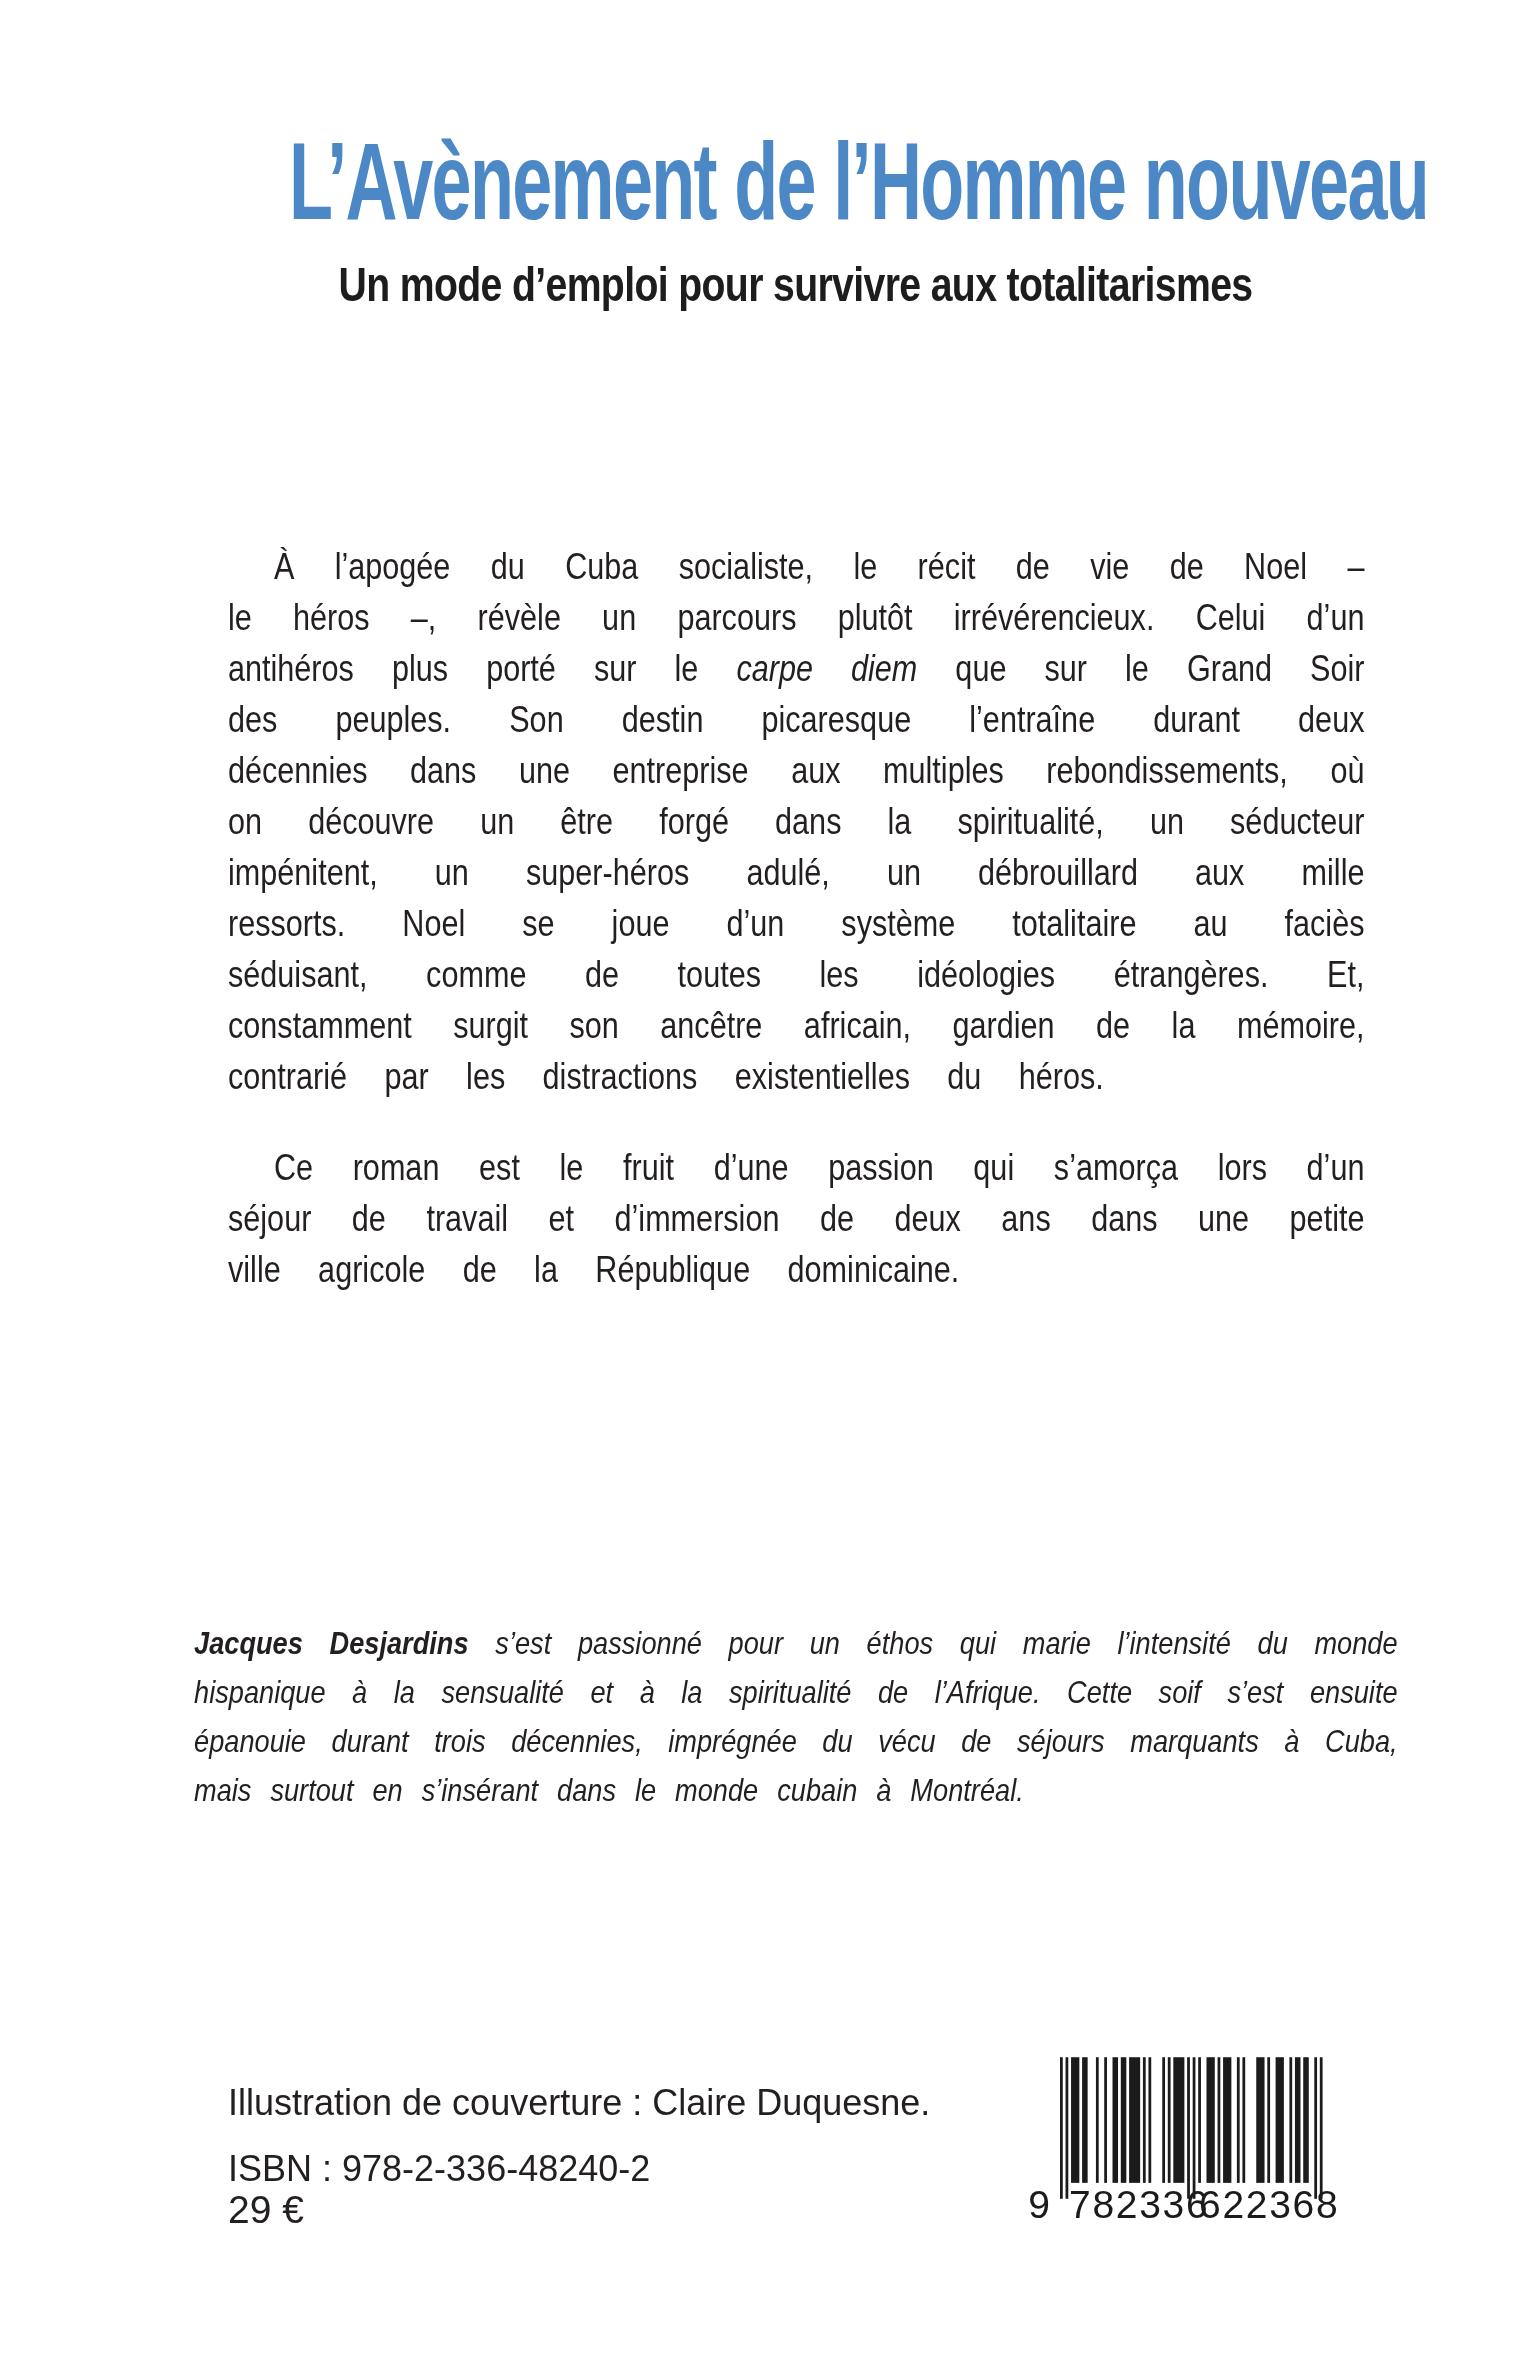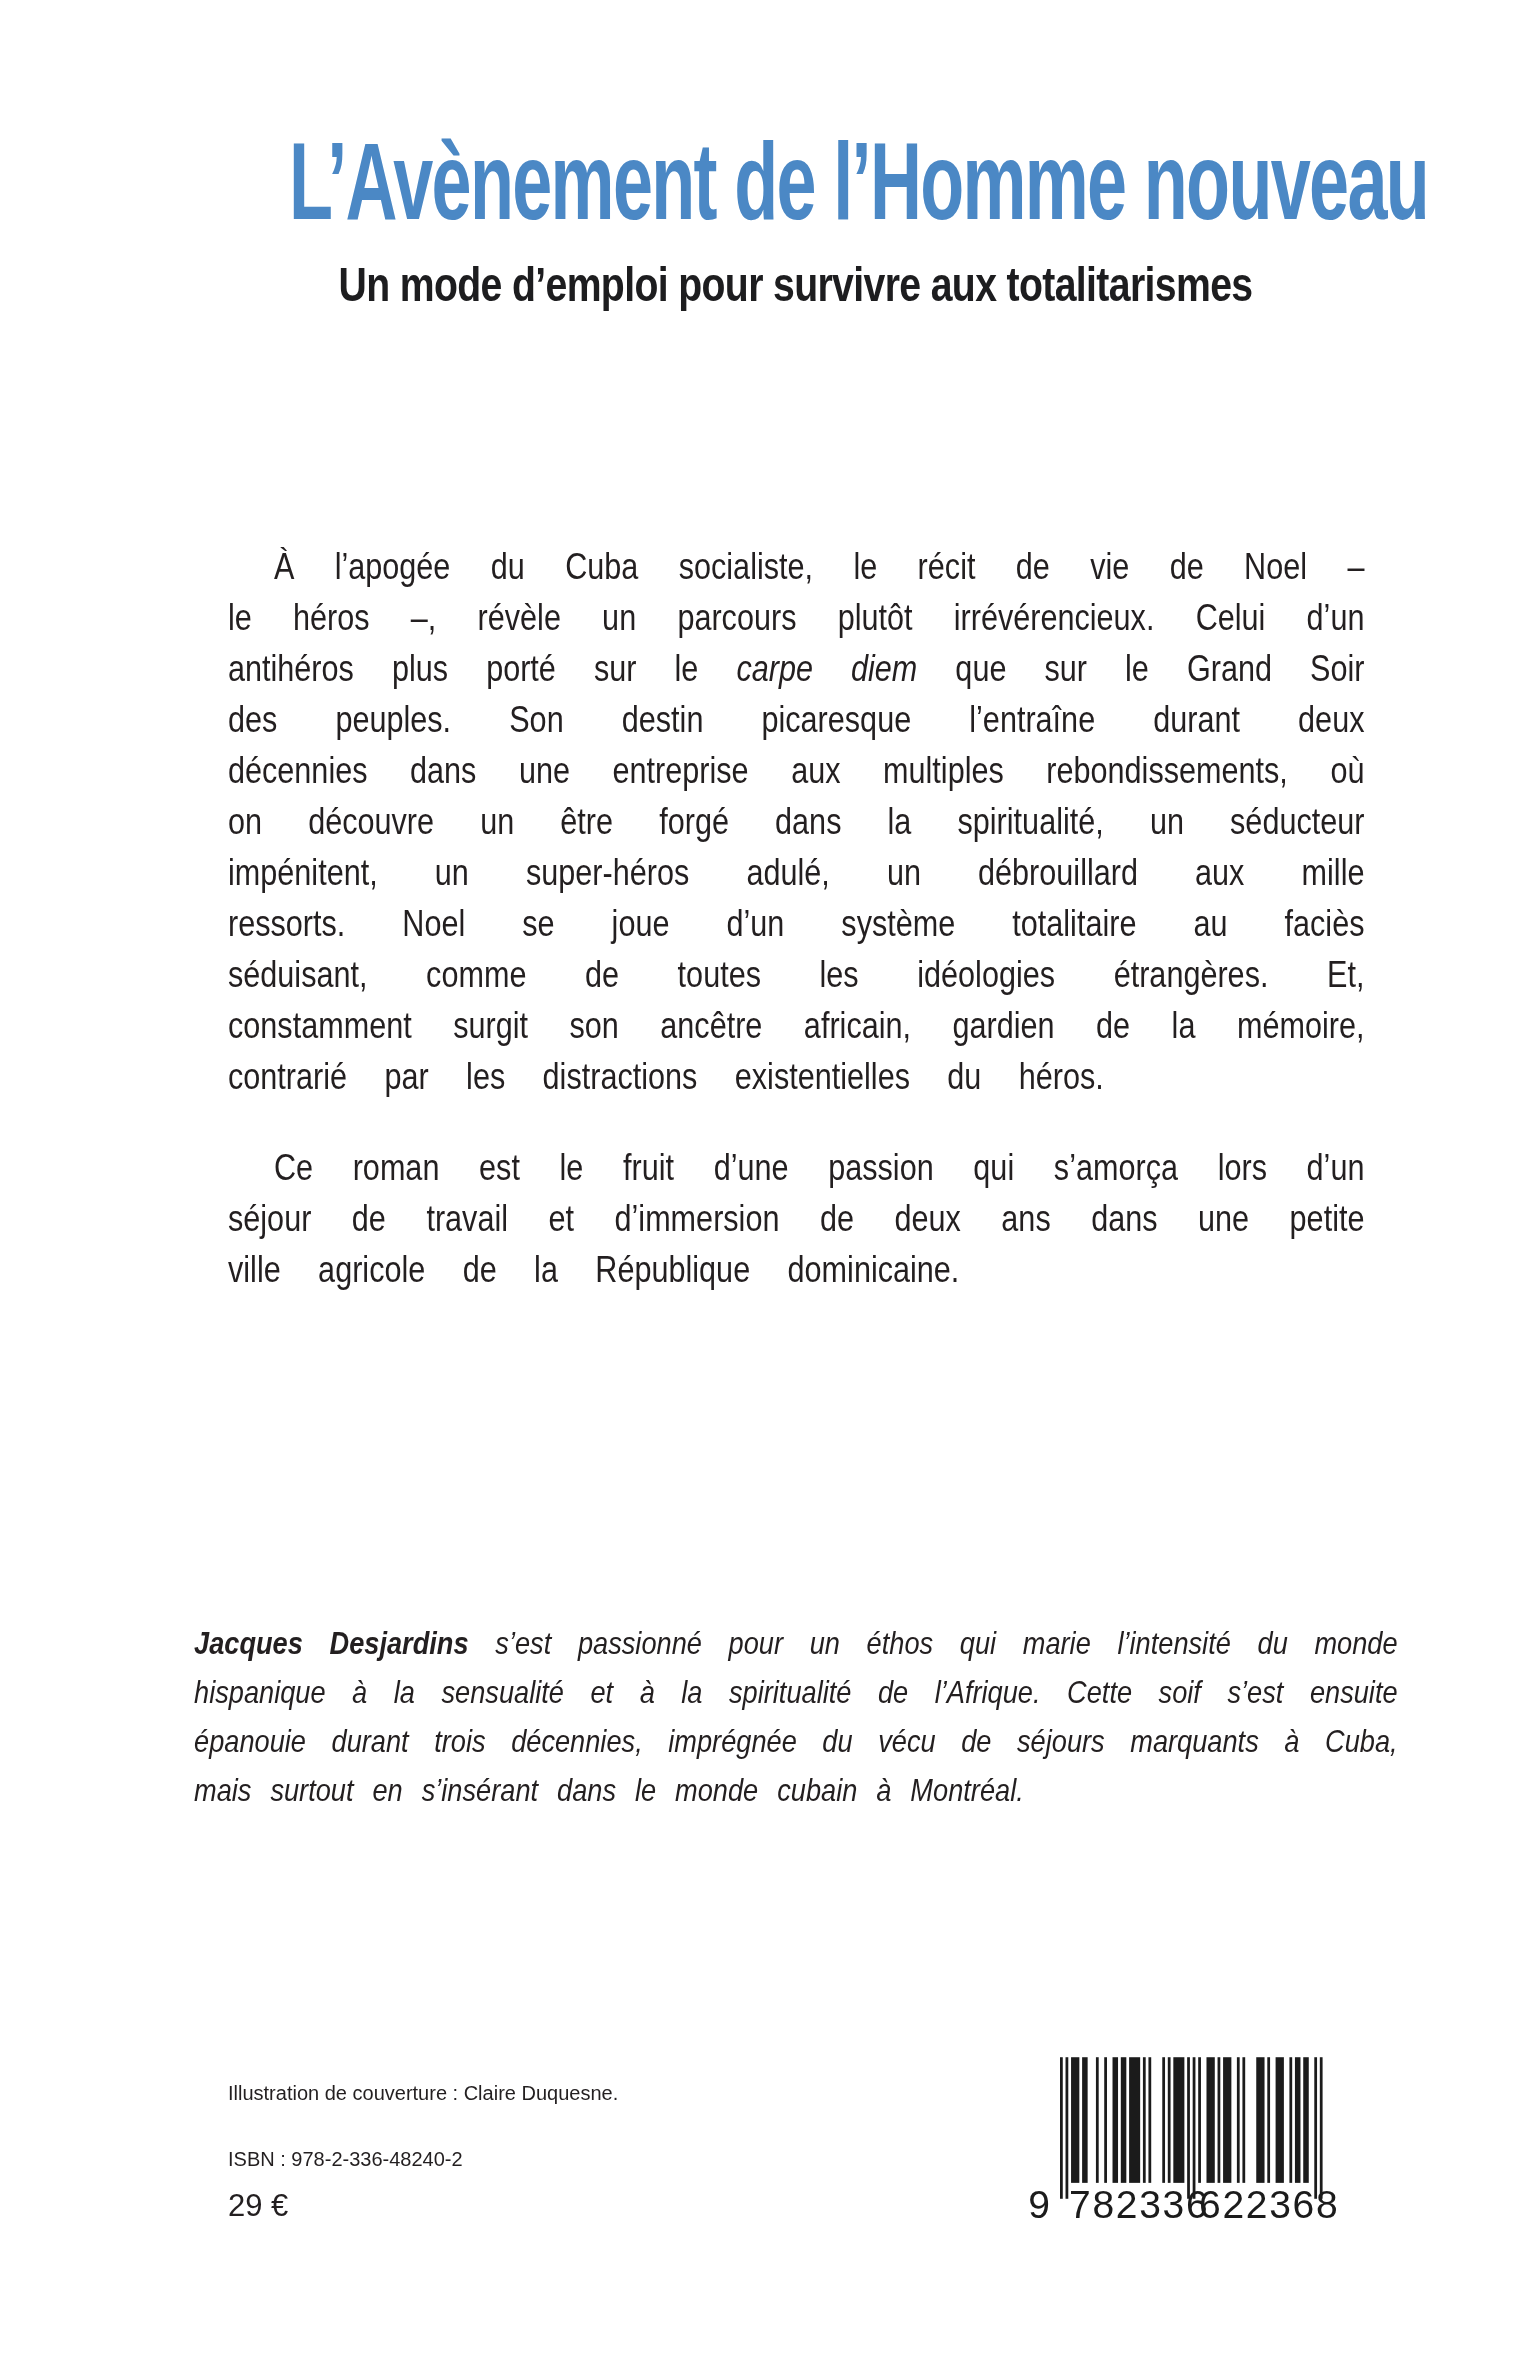--- a/index.html
+++ b/index.html
@@ -36,24 +36,24 @@
   .synopsis p { margin: 0; text-indent: 54px; }
   .synopsis p + p { margin-top: 40px; }
   .bio {
     position: absolute; top: 1619px; left: 166px; width: 1416px;
     transform: scaleX(0.85); transform-origin: 0 0;
     font-size: 32px; line-height: 49px;
     font-style: italic; text-align: justify; word-spacing: 13.4px;
   }
   .bio p { margin: 0; }
   .bio .author { font-weight: 700; }
-  .credit { position: absolute; left: 200px; margin: 0; font-size: 20px; }
+  .credit { position: absolute; left: 200px; margin: 0; font-size: 36px; }
   .illustration { top: 2082px; }
   .isbn { top: 2148px; }
-  .price { position: absolute; left: 200px; top: 2188px; margin: 0; font-size: 31px; }
+  .price { position: absolute; left: 200px; top: 2188px; margin: 0; font-size: 39px; }
   .barcode { position: absolute; left: 1002px; top: 2057px; width: 302px; height: 180px; }
   .barcode svg { position: absolute; left: 30px; top: 0; }
   .bd {
     position: absolute; top: 126px;
     font-size: 39px; letter-spacing: 1.7px; font-style: normal; color: #1b1b1b;
     white-space: nowrap;
   }
   .bd0 { left: -1.7px; width: 30px; text-align: left; }
   .bd1 { left: 39px; width: 117px; text-align: center; }
   .bd2 { left: 169px; width: 117px; text-align: center; }

